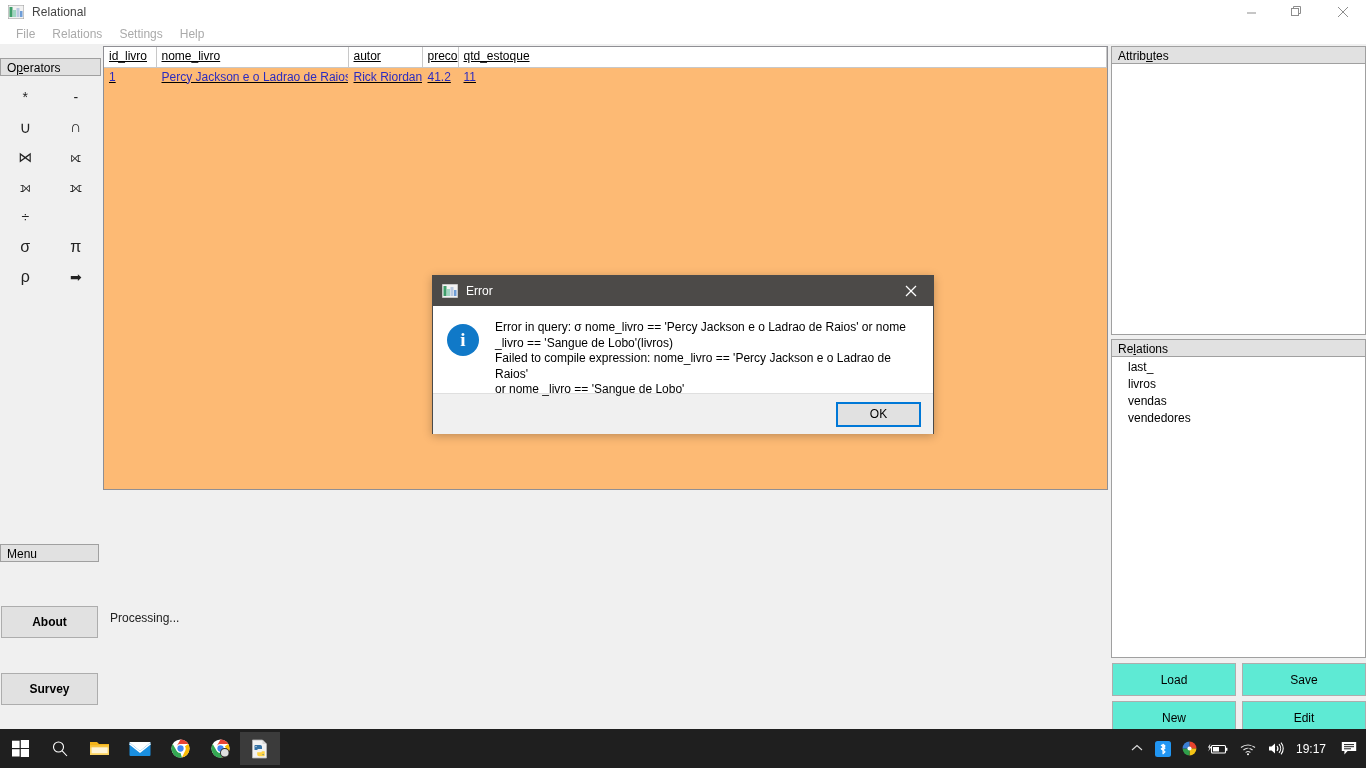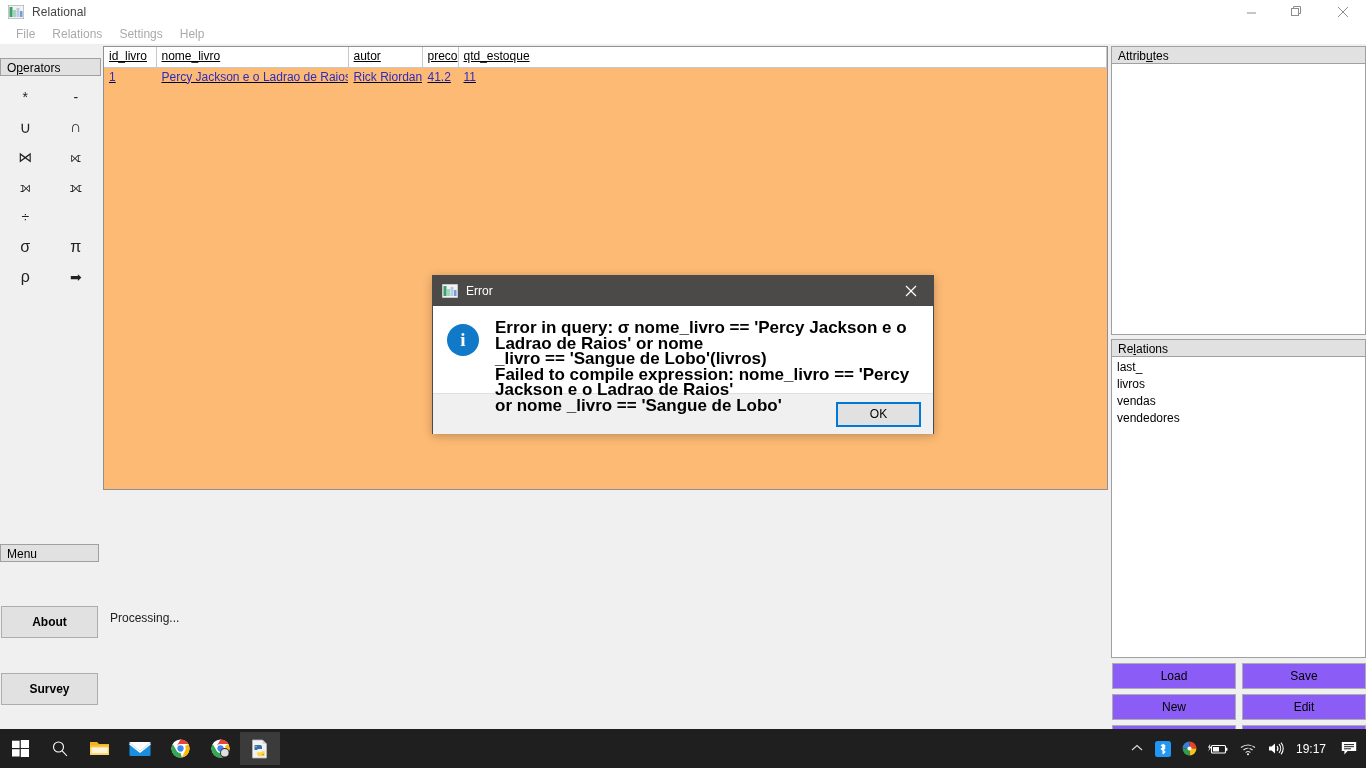--- a/index.html
+++ b/index.html
@@ -128,33 +128,33 @@
     height: 271px;
   }
   .rel-panel {
     position: absolute; left: 1111px; top: 339px; width: 255px; height: 320px;
   }
   .rel-body {
     background: #ffffff; border: 1px solid #a0a0a0; border-top: none;
     height: 301px; padding-top: 2px;
   }
   .rel-item {
-    font-size: 12px; color: #000; padding: 0 0 0 5px; line-height: 17px;
+    font-size: 12px; color: #000; padding: 0 0 0 5px; line-height: 17px; margin-left: 11px;
   }
 
   .rbtn-grid {
     position: absolute; left: 1112px; top: 663px;
     width: 254px;
     display: grid; grid-template-columns: 124px 124px;
     column-gap: 6px; row-gap: 5px;
   }
   .rbtn {
-    background: #8b5cf6; border: 1px solid #adadad;
+    background: #5eead4; border: 1px solid #adadad;
     font-size: 12px; color: #000;
-    height: 26px;
+    height: 33px;
     display: flex; align-items: center; justify-content: center;
   }
 
   
   .dialog {
     position: absolute; left: 432px; top: 275px;
     width: 502px; height: 159px;
     background: #ffffff;
     border: 1px solid #4a4a4a;
     box-shadow: 0 2px 9px rgba(0,0,0,.25);
@@ -180,23 +180,22 @@
   .info-icon {
     width: 32px; height: 32px; border-radius: 50%;
     background: #1079c8;
     flex: 0 0 32px;
     margin-top: 4px; margin-right: 16px;
     display: flex; align-items: center; justify-content: center;
     color: #ffffff; font-size: 19px; font-weight: bold;
     font-family: "Liberation Serif", serif;
   }
   .dlg-msg {
-    font-size: 17px; color: #000; line-height: 15.5px;
+    font-size: 12px; color: #000; line-height: 15.5px;
     white-space: pre-wrap;
-    font-weight: bold;
   }
   .dlg-footer {
     height: 41px; background: #f0f0f0;
     border-top: 1px solid #dfdfdf;
     display: flex; align-items: center; justify-content: flex-end;
     padding-right: 12px;
   }
   .ok-btn {
     width: 85px; height: 25px;
     background: #e1e1e1; border: 2px solid #0078d7;

